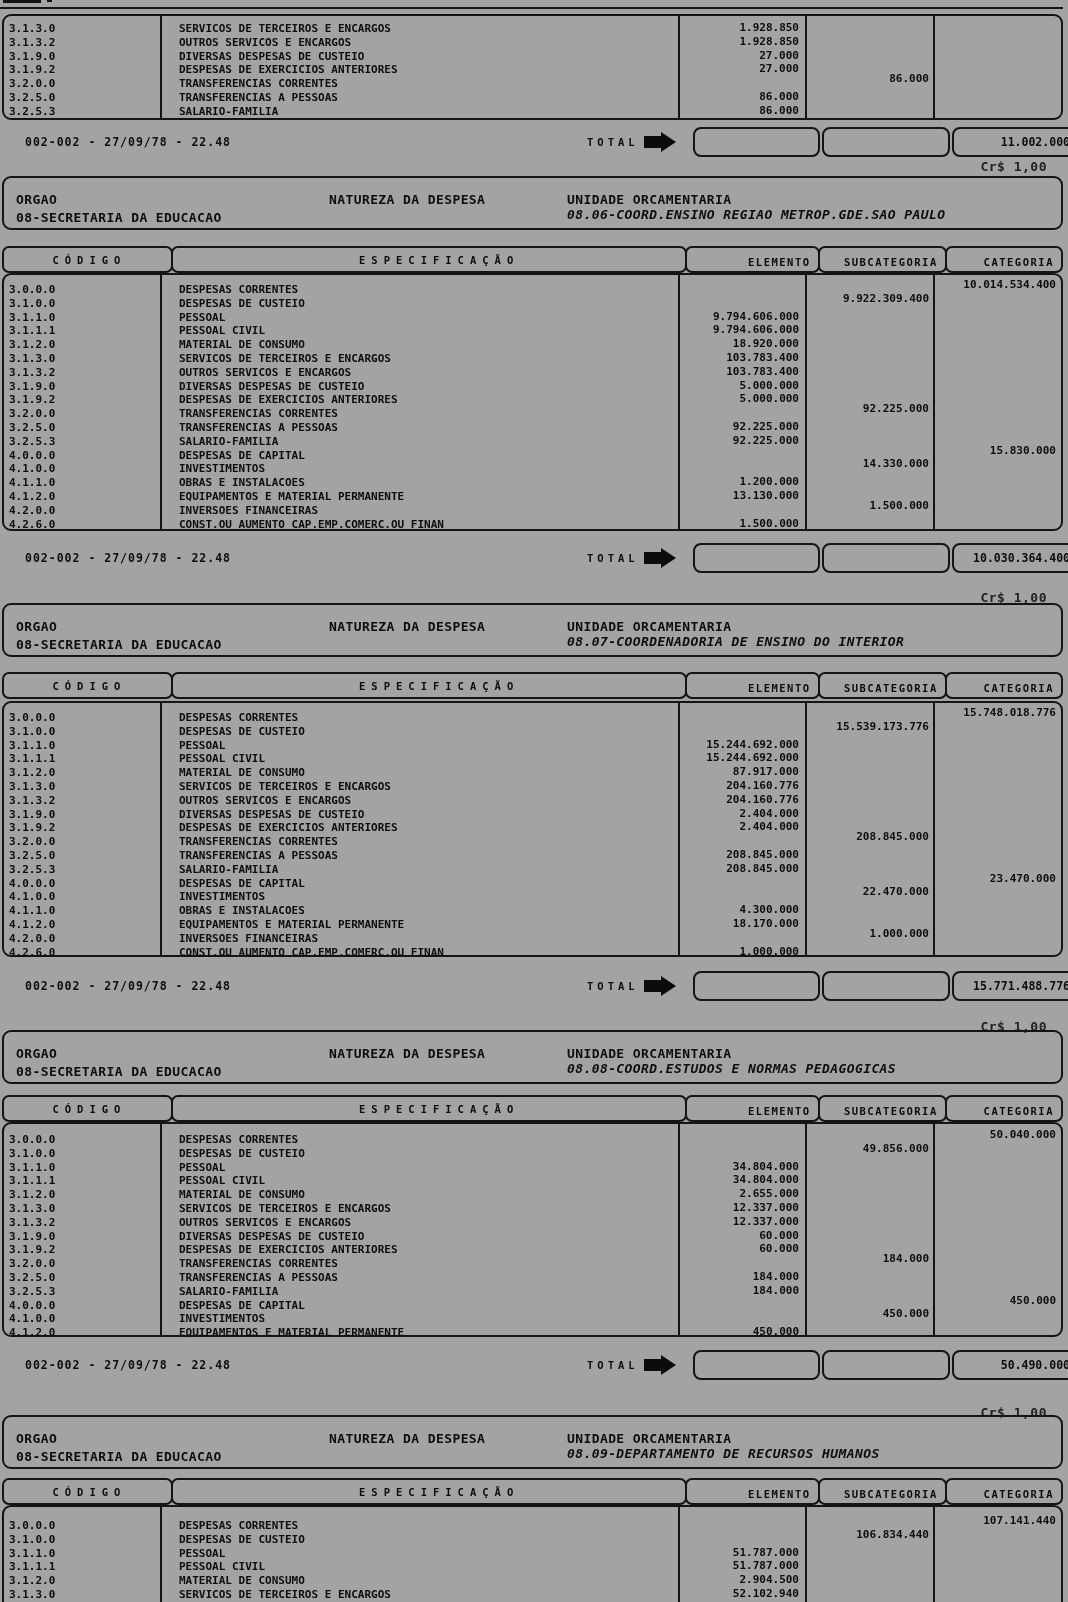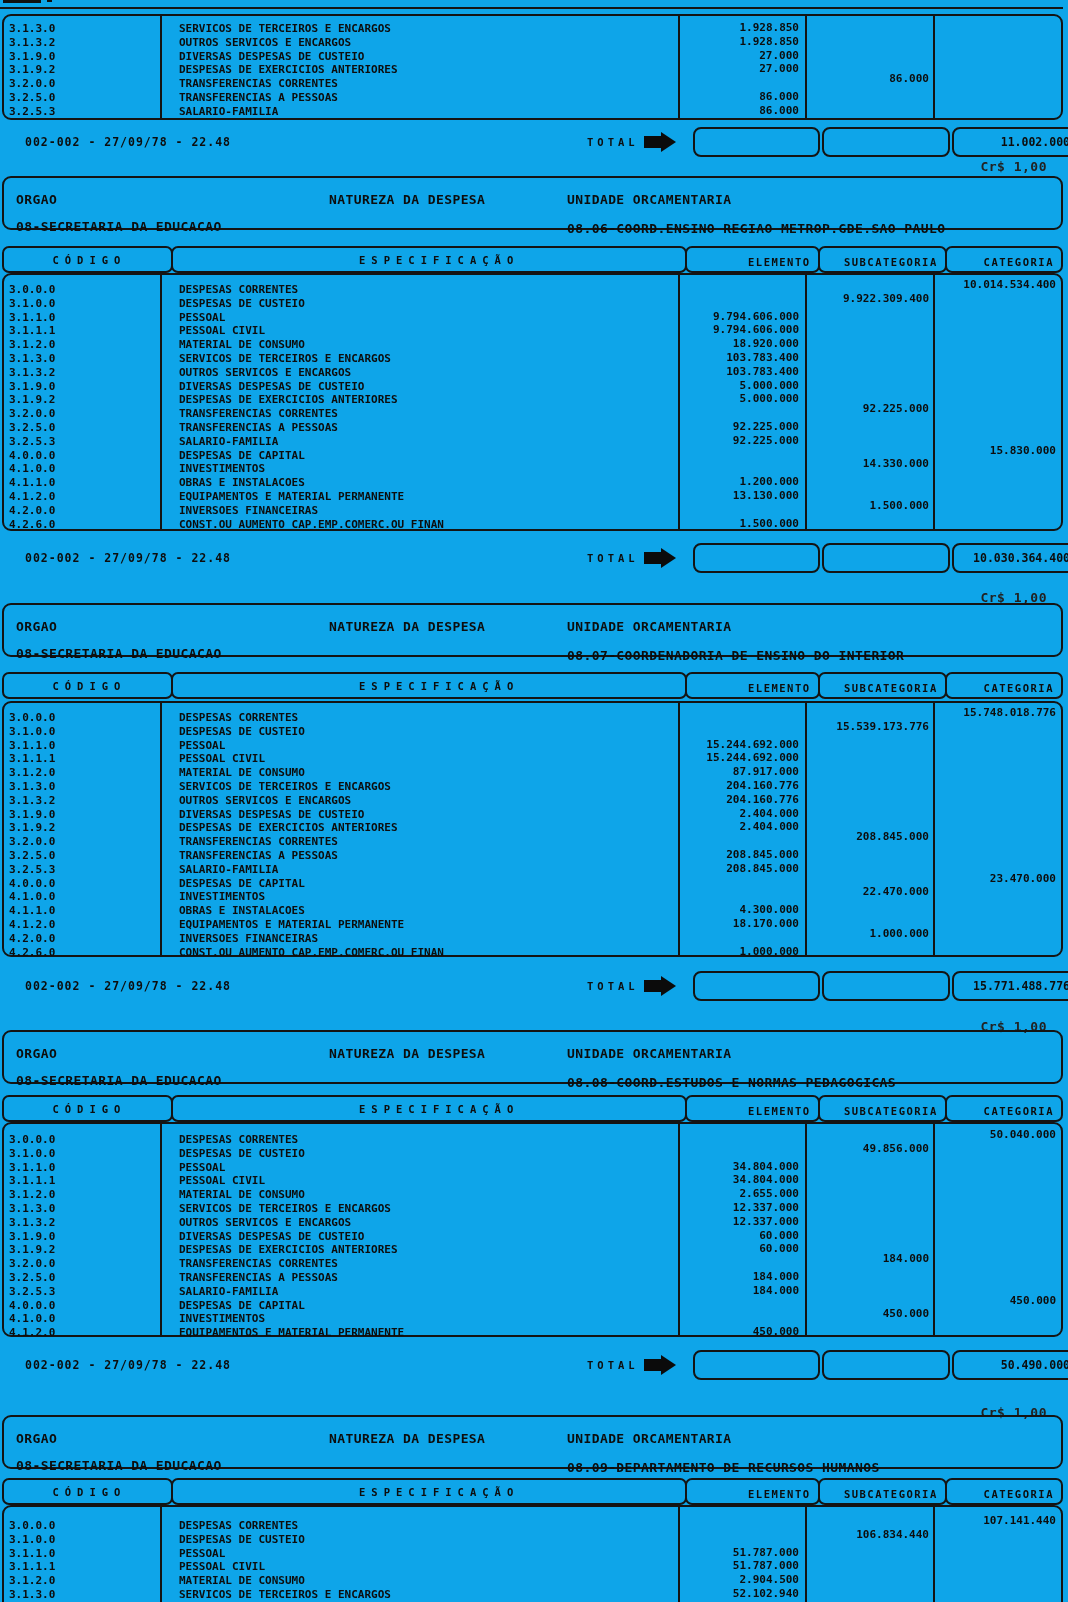--- a/index.html
+++ b/index.html
@@ -1,40 +1,40 @@
 <!DOCTYPE html>
 <html><head>
 <meta charset="utf-8">
 <style>
   * { margin:0; padding:0; box-sizing:border-box; }
   html,body { background:#d8d6d0; }
   body { font-family:"DejaVu Sans Mono", "Liberation Mono", monospace; }
   #page {
     position:relative; width:1068px; height:1602px; margin:0 auto;
-    background:#0ea5e9; overflow:hidden; color:#0d0d0d;
+    background:#a3a3a3; overflow:hidden; color:#0d0d0d;
     font-weight:700; font-size:11px;
   }
   
   .top-frag-a { position:absolute; left:3px; top:0; width:38px; height:3px; background:#111; }
   .top-frag-b { position:absolute; left:47px; top:0; width:5px; height:2px; background:#111; }
   .top-line  { position:absolute; left:0; top:7px; width:1063px; height:2px; background:#151515; }
 
   
   .crs-note { position:absolute; right:21px; width:120px; text-align:right;
               font-size:13px; letter-spacing:0.5px; color:#222; }
   .hdr-box {
     position:absolute; left:2px; width:1061px; height:54px;
     border:2px solid #141414; border-radius:9px; background:transparent;
   }
   .hdr-box .lbl { position:absolute; font-size:13px; letter-spacing:0.4px; white-space:pre; }
   .hdr-orgao      { left:12px;  top:14px; }
-  .hdr-orgao-val  { left:12px;  top:41px; }
+  .hdr-orgao-val  { left:12px;  top:32px; }
   .hdr-natureza   { left:325px; top:14px; }
   .hdr-unidade    { left:563px; top:14px; }
-  .hdr-unidade-val{ left:563px; top:43px; }
+  .hdr-unidade-val{ left:563px; top:29px;font-style:italic; }
 
   .colhead { position:absolute; left:2px; width:1061px; height:27px; display:flex; }
   .ch-box {
     border:2px solid #141414; border-radius:7px; height:27px;
     display:flex; align-items:center; justify-content:center;
     font-size:10.5px; white-space:nowrap; overflow:hidden;
   }
   .ch-box + .ch-box { margin-left:-2px; }
   .ch-codigo { width:172px; letter-spacing:6px; padding-left:4px; }
   .ch-espec  { width:520px; letter-spacing:6px; padding-left:20px; }

